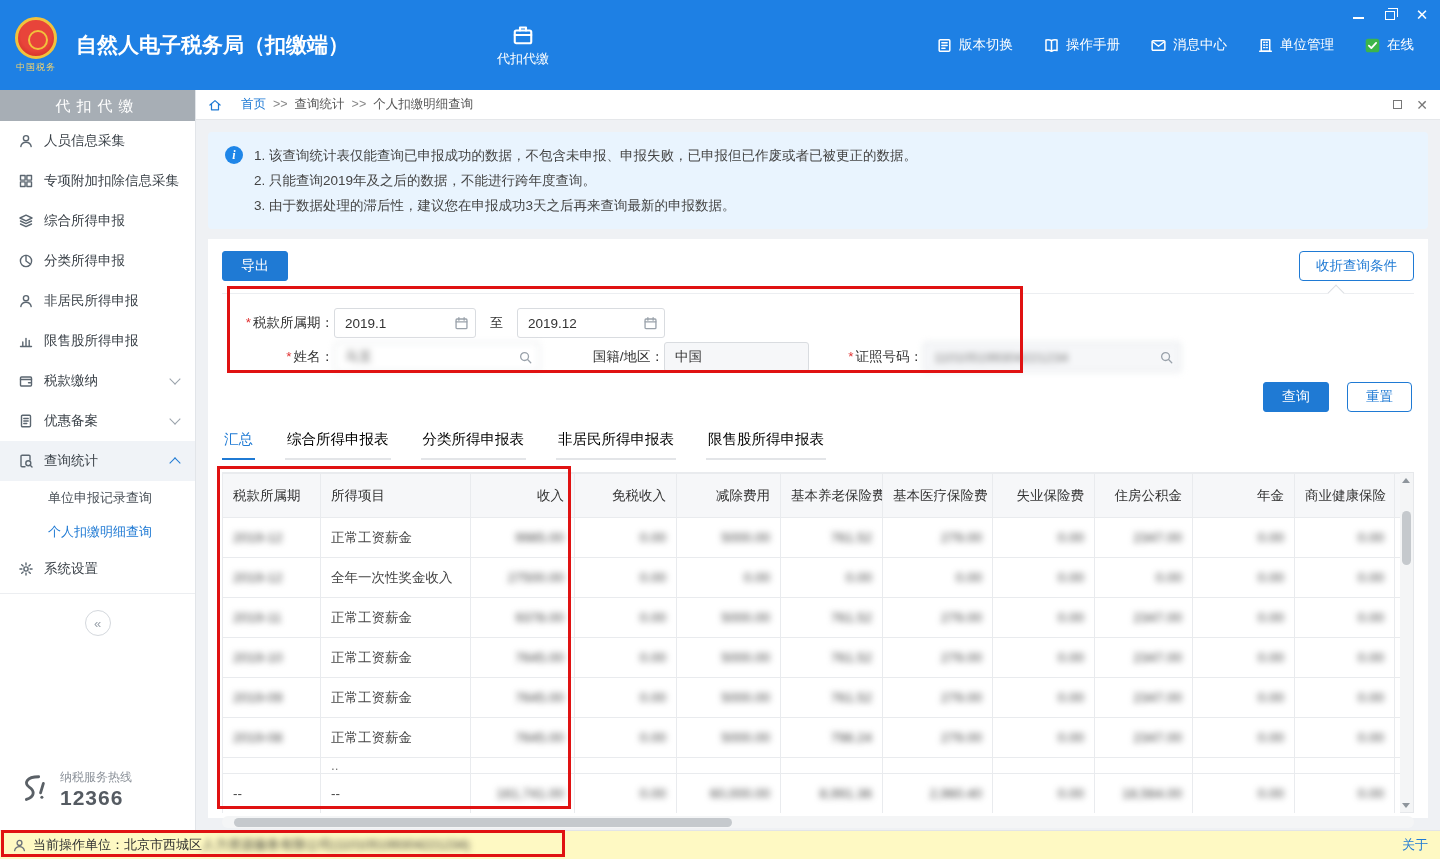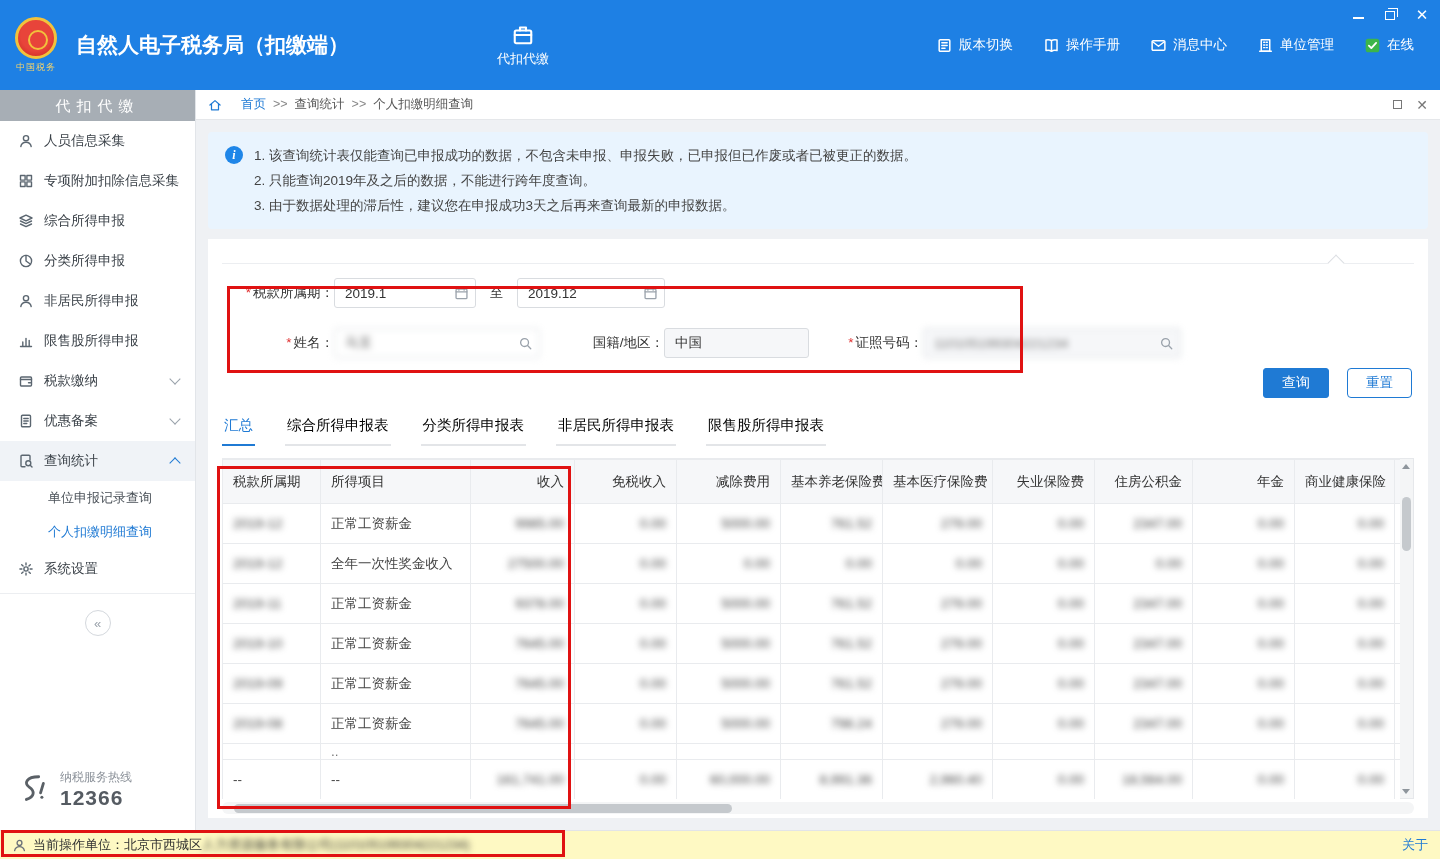--- a/index.html
+++ b/index.html
@@ -71,21 +71,21 @@
 
   .panel { background:#fff; margin-top:10px; flex:1 1 auto; padding:12px 14px 8px; display:flex; flex-direction:column; min-height:0; }
   .toolbar { display:flex; align-items:center; justify-content:space-between; flex:0 0 auto; }
   .btn { height:30px; border-radius:3px; font-size:14px; display:inline-flex; align-items:center; justify-content:center; cursor:pointer; user-select:none; }
   .btn-primary { background:#1f7ad4; color:#fff; padding:0 18px; border:1px solid #1f7ad4; }
   .btn-outline { background:#fff; color:#1f7ad4; border:1px solid #1f7ad4; padding:0 16px; font-size:13.5px; border-radius:4px; }
   .form-sep { position:relative; border-top:1px solid #eceef1; margin-top:12px; flex:0 0 auto; }
   .nib { position:absolute; right:72px; top:-7px; width:12px; height:12px; background:#fff; border-left:1px solid #dcdfe3; border-top:1px solid #dcdfe3; transform:rotate(45deg); }
 
   .qform { padding:14px 0 4px; flex:0 0 auto; }
-  .qrow { display:flex; align-items:center; margin-bottom:20px; }
+  .qrow { display:flex; align-items:center; margin-bottom:4px; }
   .lbl { width:112px; text-align:right; font-size:13.5px; color:#333; white-space:nowrap; flex:0 0 auto; }
   .star { color:#e03030; margin-right:2px; }
   .field { position:relative; display:inline-flex; align-items:center; }
   .field input { height:30px; border:1px solid #d9dce0; border-radius:3px; padding:0 28px 0 10px; font-size:13.5px; color:#333; width:100%; outline:none; font-family:inherit; }
   .field .ficon { position:absolute; right:7px; width:15px; height:15px; color:#9aa2ab; }
   .field.gray input { background:#f6f7f9; }
   .masked { filter:blur(3px); }
   input.masked { color:#777; }
   .to-label { margin:0 14px; color:#333; }
 
@@ -319,20 +319,24 @@
         <div class="notice">
           <span class="notice-icon">i</span>
           <div id="notice-lines">
               <div>1. 该查询统计表仅能查询已申报成功的数据，不包含未申报、申报失败，已申报但已作废或者已被更正的数据。</div>
               <div>2. 只能查询2019年及之后的数据，不能进行跨年度查询。</div>
               <div>3. 由于数据处理的滞后性，建议您在申报成功3天之后再来查询最新的申报数据。</div>
             </div>
         </div>
 
         <div class="panel">
+          <div class="toolbar">
+            <button class="btn btn-primary">导出</button>
+            <button class="btn btn-outline">收折查询条件</button>
+          </div>
           <div class="form-sep">
               <span class="nib"></span>
             </div>
 
           <div class="qform">
             <div class="qrow">
               <span class="lbl"><span class="star">*</span><span>税款所属期：</span></span>
               <span class="field" style="width:142px">
                 <input readonly="" value="2019.1" style="">
                 <svg class="icon ficon" viewBox="0 0 16 16">

